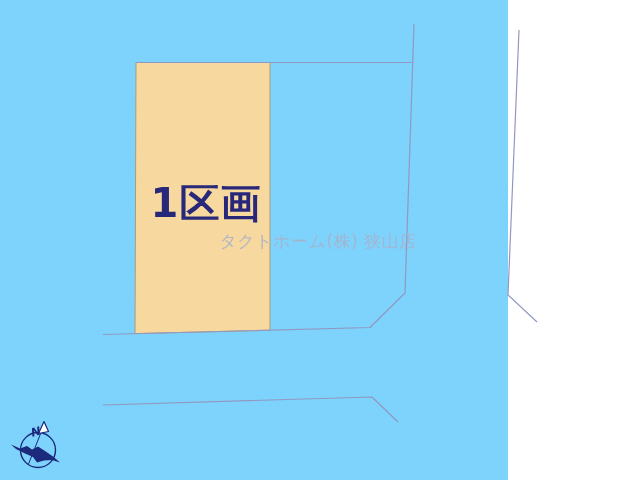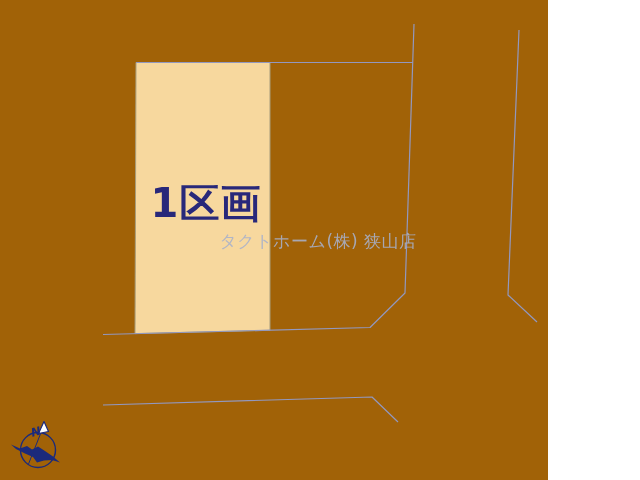--- a/index.html
+++ b/index.html
@@ -1,20 +1,20 @@
 <!DOCTYPE html>
 <html><head>
 <meta charset="utf-8">
 <style>
   html,body{margin:0;padding:0;}
   body{
     width:640px;height:480px;background:#ffffff;overflow:hidden;
     font-family:"DejaVu Sans","Liberation Sans",sans-serif;
   }
-  .stage{position:relative;width:548px;height:480px;background:#a16207;}
+  .stage{position:relative;width:508px;height:480px;background:#7dd3fc;}
   svg{display:block;}
   svg text{font-family:"DejaVu Sans","Liberation Sans",sans-serif;}
   .lot-label{font-size:40px;font-weight:bold;letter-spacing:1px;}
   .watermark{font-size:17px;letter-spacing:0.5px;opacity:0.88;}
   .north-n{font-size:11.5px;font-style:italic;font-weight:bold;}
 </style>
 </head>
 <body>
 
 <div class="stage">

